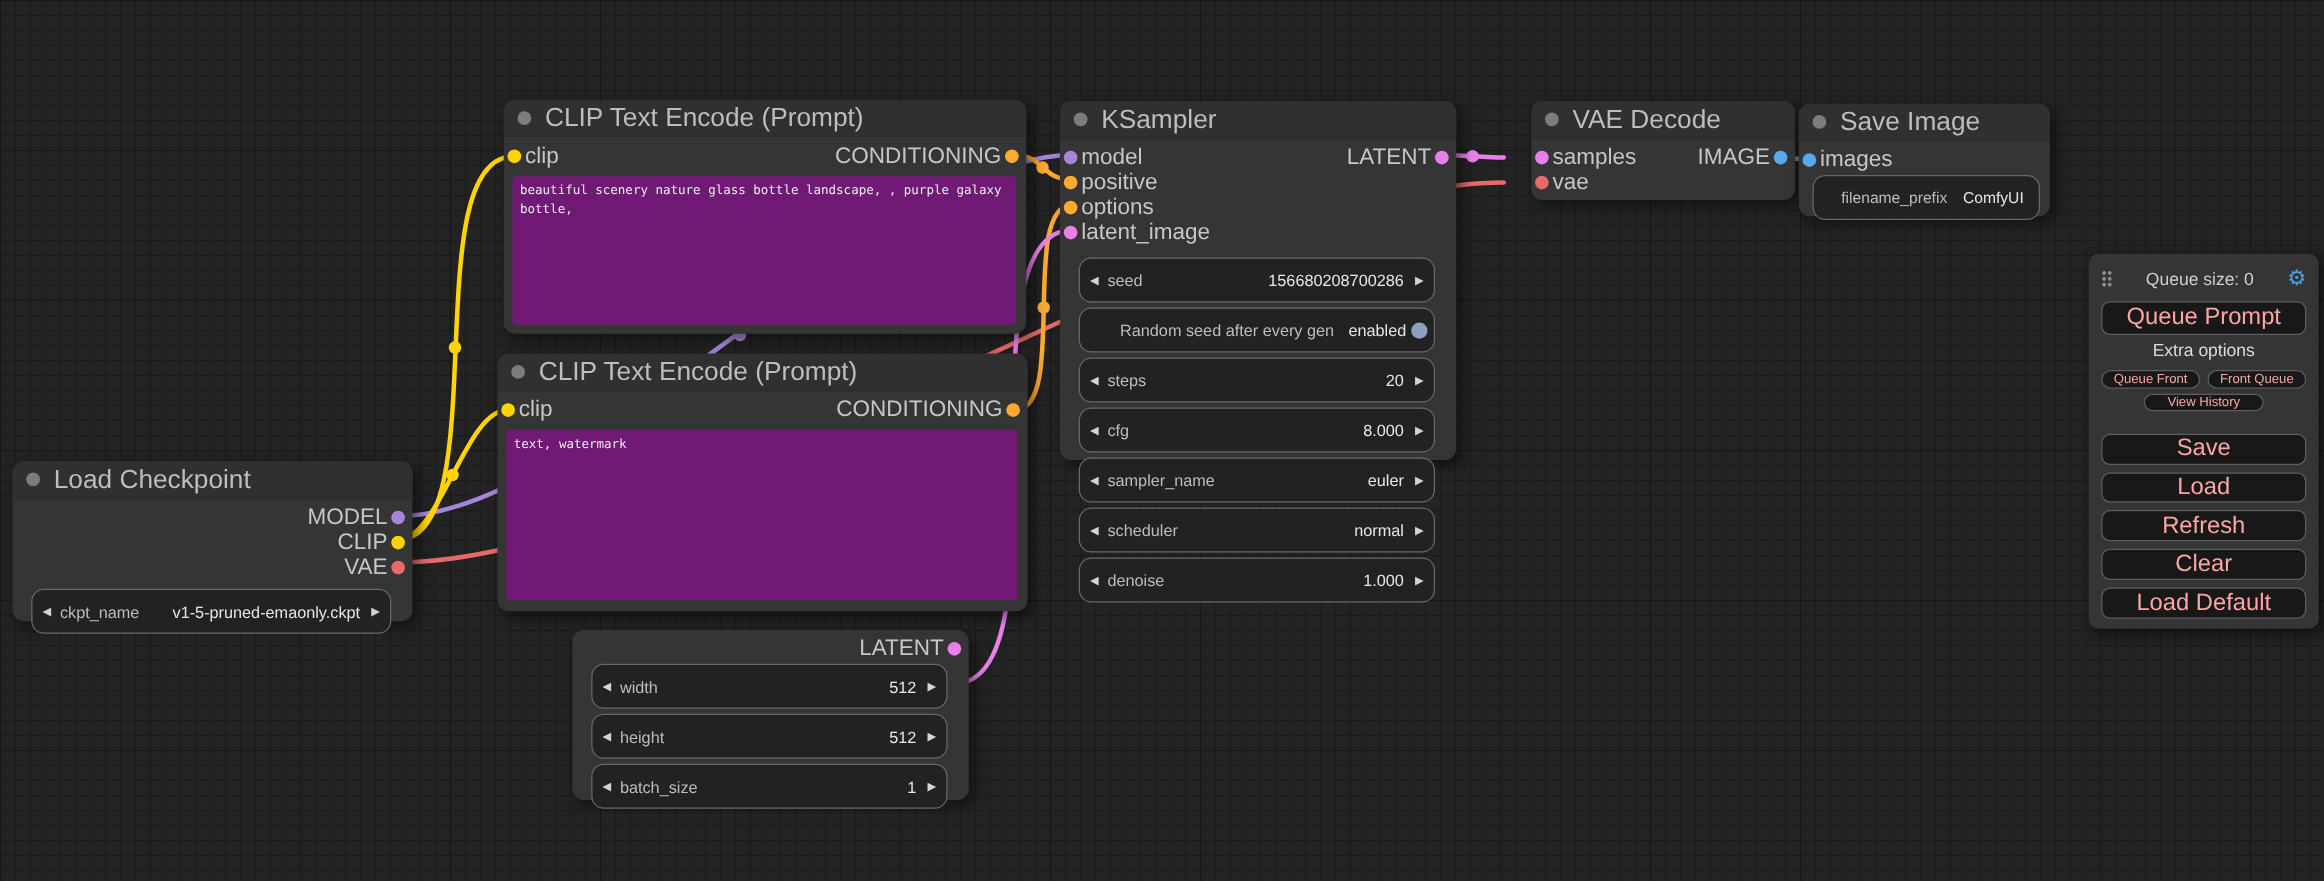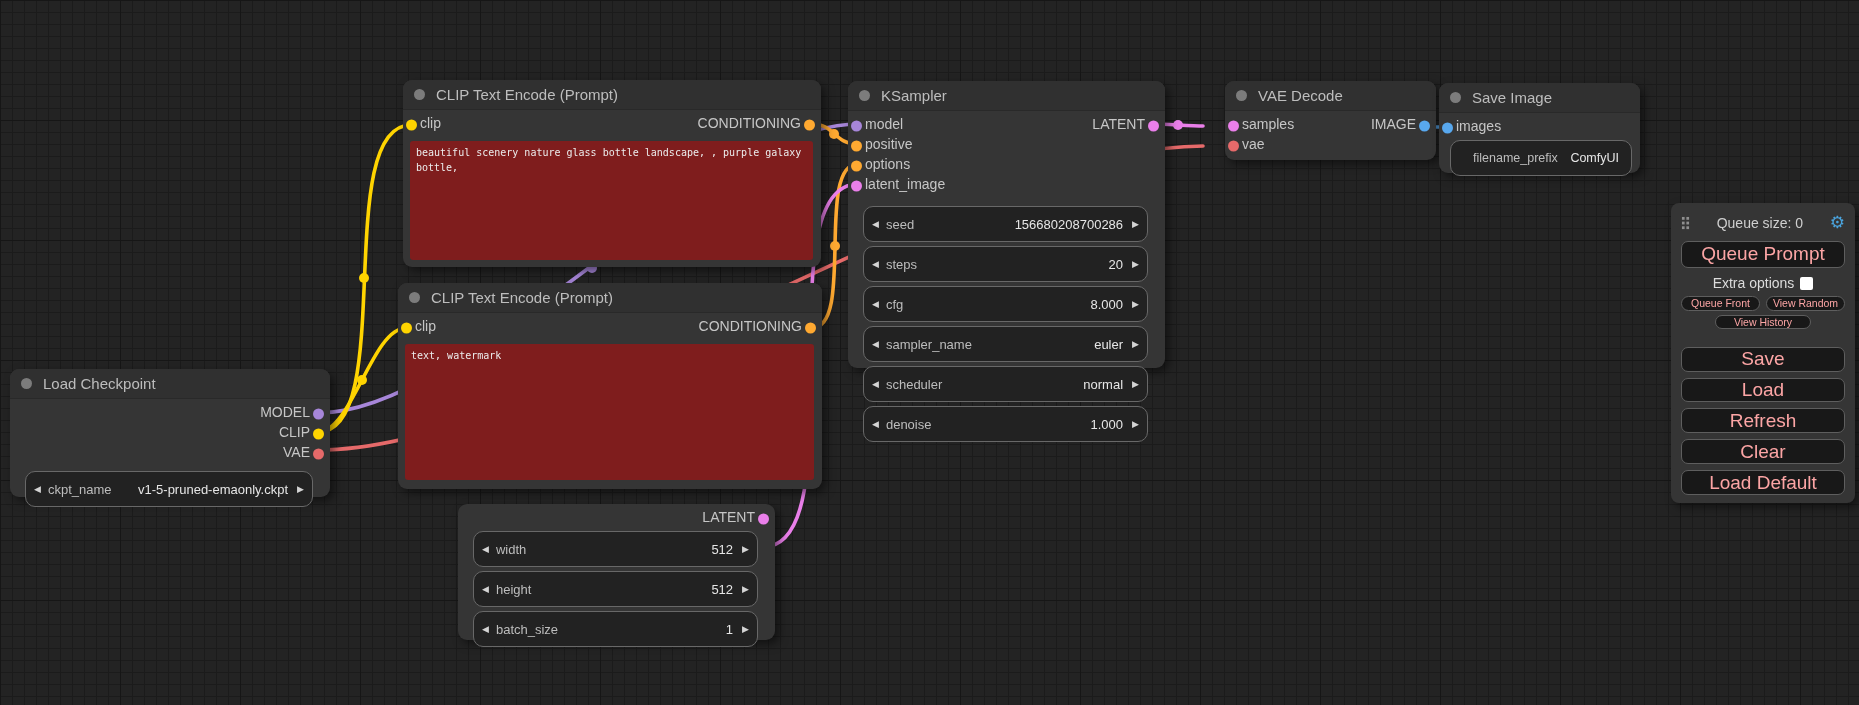--- a/index.html
+++ b/index.html
@@ -19,24 +19,24 @@
   #wires { position:absolute; left:0; top:0; z-index:1; }
   .node {
     position:absolute; z-index:2;
     background:#353535; border-radius:9px;
     box-shadow:4px 4px 10px rgba(0,0,0,.5);
   }
   .node-title {
     height:30px; display:flex; align-items:center;
     background:#303030; border-radius:9px 9px 0 0;
     border-bottom:1px solid #292929;
-    color:#bdbdbd; font-size:15px;
+    color:#bdbdbd; font-size:21px;
   }
   .tdot { width:11px; height:11px; border-radius:50%; background:#7c7c7c; margin:0 11px 0 11px; flex:none; }
-  .slot-row { position:relative; height:20px; display:flex; align-items:flex-start; font-size:14px; color:#c6c6c6; }
+  .slot-row { position:relative; height:20px; display:flex; align-items:flex-end; font-size:18px; color:#c6c6c6; }
   .slot-row.first { margin-top:5px; }
   .in-label { margin-left:17px; }
   .out-label { margin-left:auto; margin-right:20px; }
   .dot {
     position:absolute; width:11px; height:11px; border-radius:50%;
     top:50%; transform:translateY(-50%);
   }
   .dot.in { left:3px; }
   .dot.out { right:6px; }
   .widget {
@@ -44,21 +44,21 @@
     border-radius:10px; display:flex; align-items:center;
     font-size:13px; margin:0 17px 4px 15px; padding:0 8px;
   }
   .widget .arrow { font-size:9px; color:#d4d4d4; flex:none; line-height:1; }
   .widget .wlabel { color:#bdbdbd; margin-left:7px; }
   .widget .wvalue { color:#e6e6e6; margin-left:auto; margin-right:9px; }
   .widget.no-arrows .wlabel { margin-left:24px; }
   .widget.no-arrows .wvalue { margin-right:4px; }
   .toggle-circle { width:13px; height:13px; border-radius:50%; flex:none; margin-right:-3px; }
   .textarea {
-    background:#7f1d1d; border-radius:3px; margin:6px 8px 0 7px;
+    background:#701a75; border-radius:3px; margin:6px 8px 0 7px;
     padding:4px 6px; color:#ececec;
     font-family:"DejaVu Sans Mono", monospace; font-size:10px; line-height:15px;
     white-space:pre-wrap; overflow:hidden;
   }
   
   #queue-panel {
     position:absolute; left:1671px; top:203px; width:184px; height:300px; z-index:3;
     background:#353535; border-radius:8px; box-shadow:4px 4px 10px rgba(0,0,0,.5);
     padding:8px 10px; display:flex; flex-direction:column;
   }
@@ -68,21 +68,21 @@
   .qp-title { flex:1; text-align:center; color:#cfcfcf; font-size:14px; }
   .gear { font-size:17px; line-height:1; }
   .btn {
     background:#181818; border:1px solid #5e5e5e; color:#fca5a5;
     display:flex; align-items:center; justify-content:center; cursor:default;
   }
   .btn.big { height:25px; border-radius:7px; font-size:19px; margin-top:6px; }
   .btn.prompt { height:27px; border-radius:7px; font-size:19px; margin-top:6px; }
   .btn.small { height:15px; border-radius:8px; font-size:10.5px; flex:1; }
   .extra-row { margin-top:8px; display:flex; align-items:center; justify-content:center; gap:6px;
-    font-size:14px; color:#dcdcdc; height:15px; }
+    font-size:14px; color:#dcdcdc; height:15px;flex-direction:column; }
   .checkbox { width:13px; height:13px; background:#ffffff; border-radius:2px; }
   .small-row { display:flex; gap:6px; margin-top:5px; }
   .history-row { display:flex; justify-content:center; margin-top:4px; }
   .history-row .btn { width:96px; height:14px; border-radius:8px; font-size:10.5px; }
   .spacer { height:12px; }
 </style>
 </head>
 <body>
 
 <svg id="wires" width="1859" height="705">
@@ -181,20 +181,25 @@
   <div class="slot-row">
     <span class="dot in" style="background: rgb(234, 127, 234);"></span>
     <span class="in-label">latent_image</span>
   </div>
   <div class="widget" style="margin-top:10px;">
     <span class="arrow">◀</span>
     <span class="wlabel">seed</span>
     <span class="wvalue">156680208700286</span>
     <span class="arrow">▶</span>
   </div>
+  <div class="widget no-arrows">
+    <span class="wlabel">Random seed after every gen</span>
+    <span class="wvalue">enabled</span>
+    <span class="toggle-circle" style="background: rgb(143, 160, 191);"></span>
+  </div>
   <div class="widget">
     <span class="arrow">◀</span>
     <span class="wlabel">steps</span>
     <span class="wvalue">20</span>
     <span class="arrow">▶</span>
   </div>
   <div class="widget">
     <span class="arrow">◀</span>
     <span class="wlabel">cfg</span>
     <span class="wvalue">8.000</span>
@@ -283,21 +288,21 @@
     <span class="qp-title">Queue size: 0</span>
     <span class="gear" style="color: rgb(74, 163, 220);">⚙</span>
   </div>
   <div class="btn prompt">Queue Prompt</div>
   <div class="extra-row">
     <span>Extra options</span>
     <span class="checkbox"></span>
   </div>
   <div class="small-row">
     <div class="btn small">Queue Front</div>
-    <div class="btn small">View Random</div>
+    <div class="btn small">Front Queue</div>
   </div>
   <div class="history-row">
     <div class="btn">View History</div>
   </div>
   <div class="spacer"></div>
   <div class="btn big">Save</div>
   <div class="btn big">Load</div>
   <div class="btn big">Refresh</div>
   <div class="btn big">Clear</div>
   <div class="btn big">Load Default</div>

